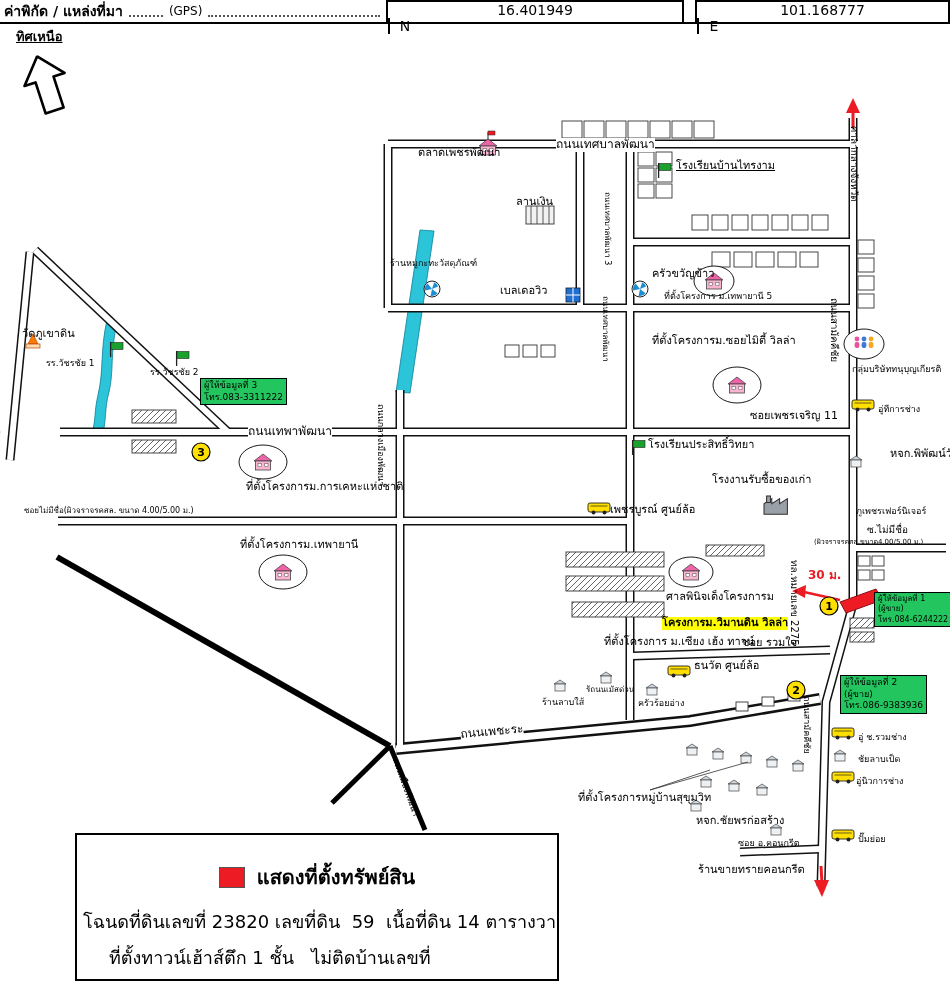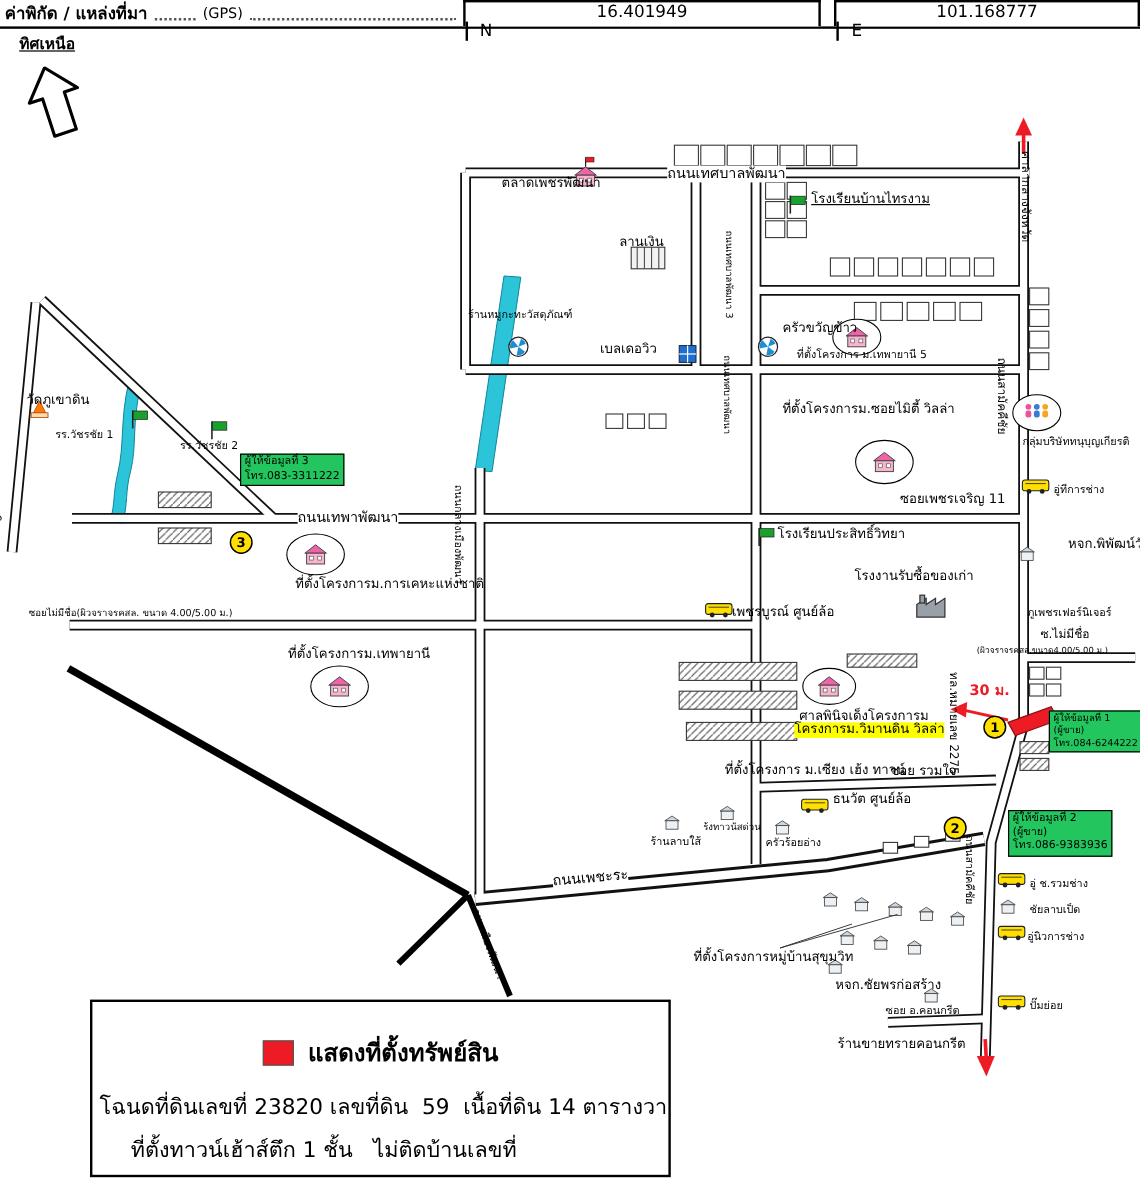--- a/index.html
+++ b/index.html
@@ -384,27 +384,27 @@
       <span class="map-label" style="left: 814px; top: 538px; font-size: 7px;">(ผิวจราจรคสล.ขนาด4.00/5.00 ม.)</span>
       <span class="map-label" style="left: 610px; top: 504px;">เพชรบูรณ์ ศูนย์ล้อ</span>
       <span class="map-label" style="left: 22px; top: 328px;">วัดภูเขาดิน</span>
       <span class="map-label" style="left: 46px; top: 358px; font-size: 9px;">รร.วัชรชัย 1</span>
       <span class="map-label" style="left: 150px; top: 367px; font-size: 9px;">รร.วัชรชัย 2</span>
       <span class="map-label" style="left: 248px; top: 425px; font-size: 12px; background: rgb(255, 255, 255);">ถนนเทพาพัฒนา</span>
       <span class="map-label" style="left: 246px; top: 481px;">ที่ตั้งโครงการม.การเคหะแห่งชาติ</span>
       <span class="map-label" style="left: 24px; top: 506px; font-size: 8px;">ซอยไม่มีชื่อ(ผิวจราจรคสล. ขนาด 4.00/5.00 ม.)</span>
       <span class="map-label" style="left: 240px; top: 539px;">ที่ตั้งโครงการม.เทพายานี</span>
       <span class="map-label" style="left: 666px; top: 591px;">ศาลพินิจเด็งโครงการม</span>
-      <span class="map-label" style="left: 662px; top: 602px; background: rgb(255, 255, 0);">โครงการม.วิมานดิน วิลล่า</span>
+      <span class="map-label" style="left: 662px; top: 617px; background: rgb(255, 255, 0); font-weight: bold;">โครงการม.วิมานดิน วิลล่า</span>
       <span class="map-label" style="left: 604px; top: 636px;">ที่ตั้งโครงการ ม.เซียง เฮ้ง ทาวน์</span>
       <span class="map-label" style="left: 742px; top: 637px;">ซอย รวมใจ</span>
       <span class="map-label" style="left: 694px; top: 660px;">ธนวัต ศูนย์ล้อ</span>
       <span class="map-label" style="left: 808px; top: 569px; font-size: 12px; color: rgb(237, 28, 36); font-weight: bold;">30 ม.</span>
       <span class="map-label" style="left: 542px; top: 697px; font-size: 9px;">ร้านลาบใส้</span>
-      <span class="map-label" style="left: 586px; top: 685px; font-size: 8px;">ร้งทาวนัสด่วน</span>
+      <span class="map-label" style="left: 586px; top: 685px; font-size: 8px;">ร้ถนนเมัสด่วน</span>
       <span class="map-label" style="left: 638px; top: 698px; font-size: 9px;">ครัวร้อยอ่าง</span>
       <span class="map-label" style="left: 460px; top: 728px; font-size: 12px; transform: rotate(-5deg); background: rgb(255, 255, 255);">ถนนเพชะระ</span>
       <span class="map-label" style="left: 858px; top: 732px; font-size: 9px;">อู่ ช.รวมช่าง</span>
       <span class="map-label" style="left: 858px; top: 754px; font-size: 9px;">ชัยลาบเป็ด</span>
       <span class="map-label" style="left: 856px; top: 776px; font-size: 9px;">อู่นิวการช่าง</span>
       <span class="map-label" style="left: 578px; top: 792px;">ที่ตั้งโครงการหมู่บ้านสุขุมวิท</span>
       <span class="map-label" style="left: 696px; top: 815px;">หจก.ชัยพรก่อสร้าง</span>
       <span class="map-label" style="left: 738px; top: 838px; font-size: 9px;">ซอย อ.คอนกรีต</span>
       <span class="map-label" style="left: 858px; top: 834px; font-size: 9px;">ปั๊มย่อย</span>
       <span class="map-label" style="left: 698px; top: 864px;">ร้านขายทรายคอนกรีต</span>

